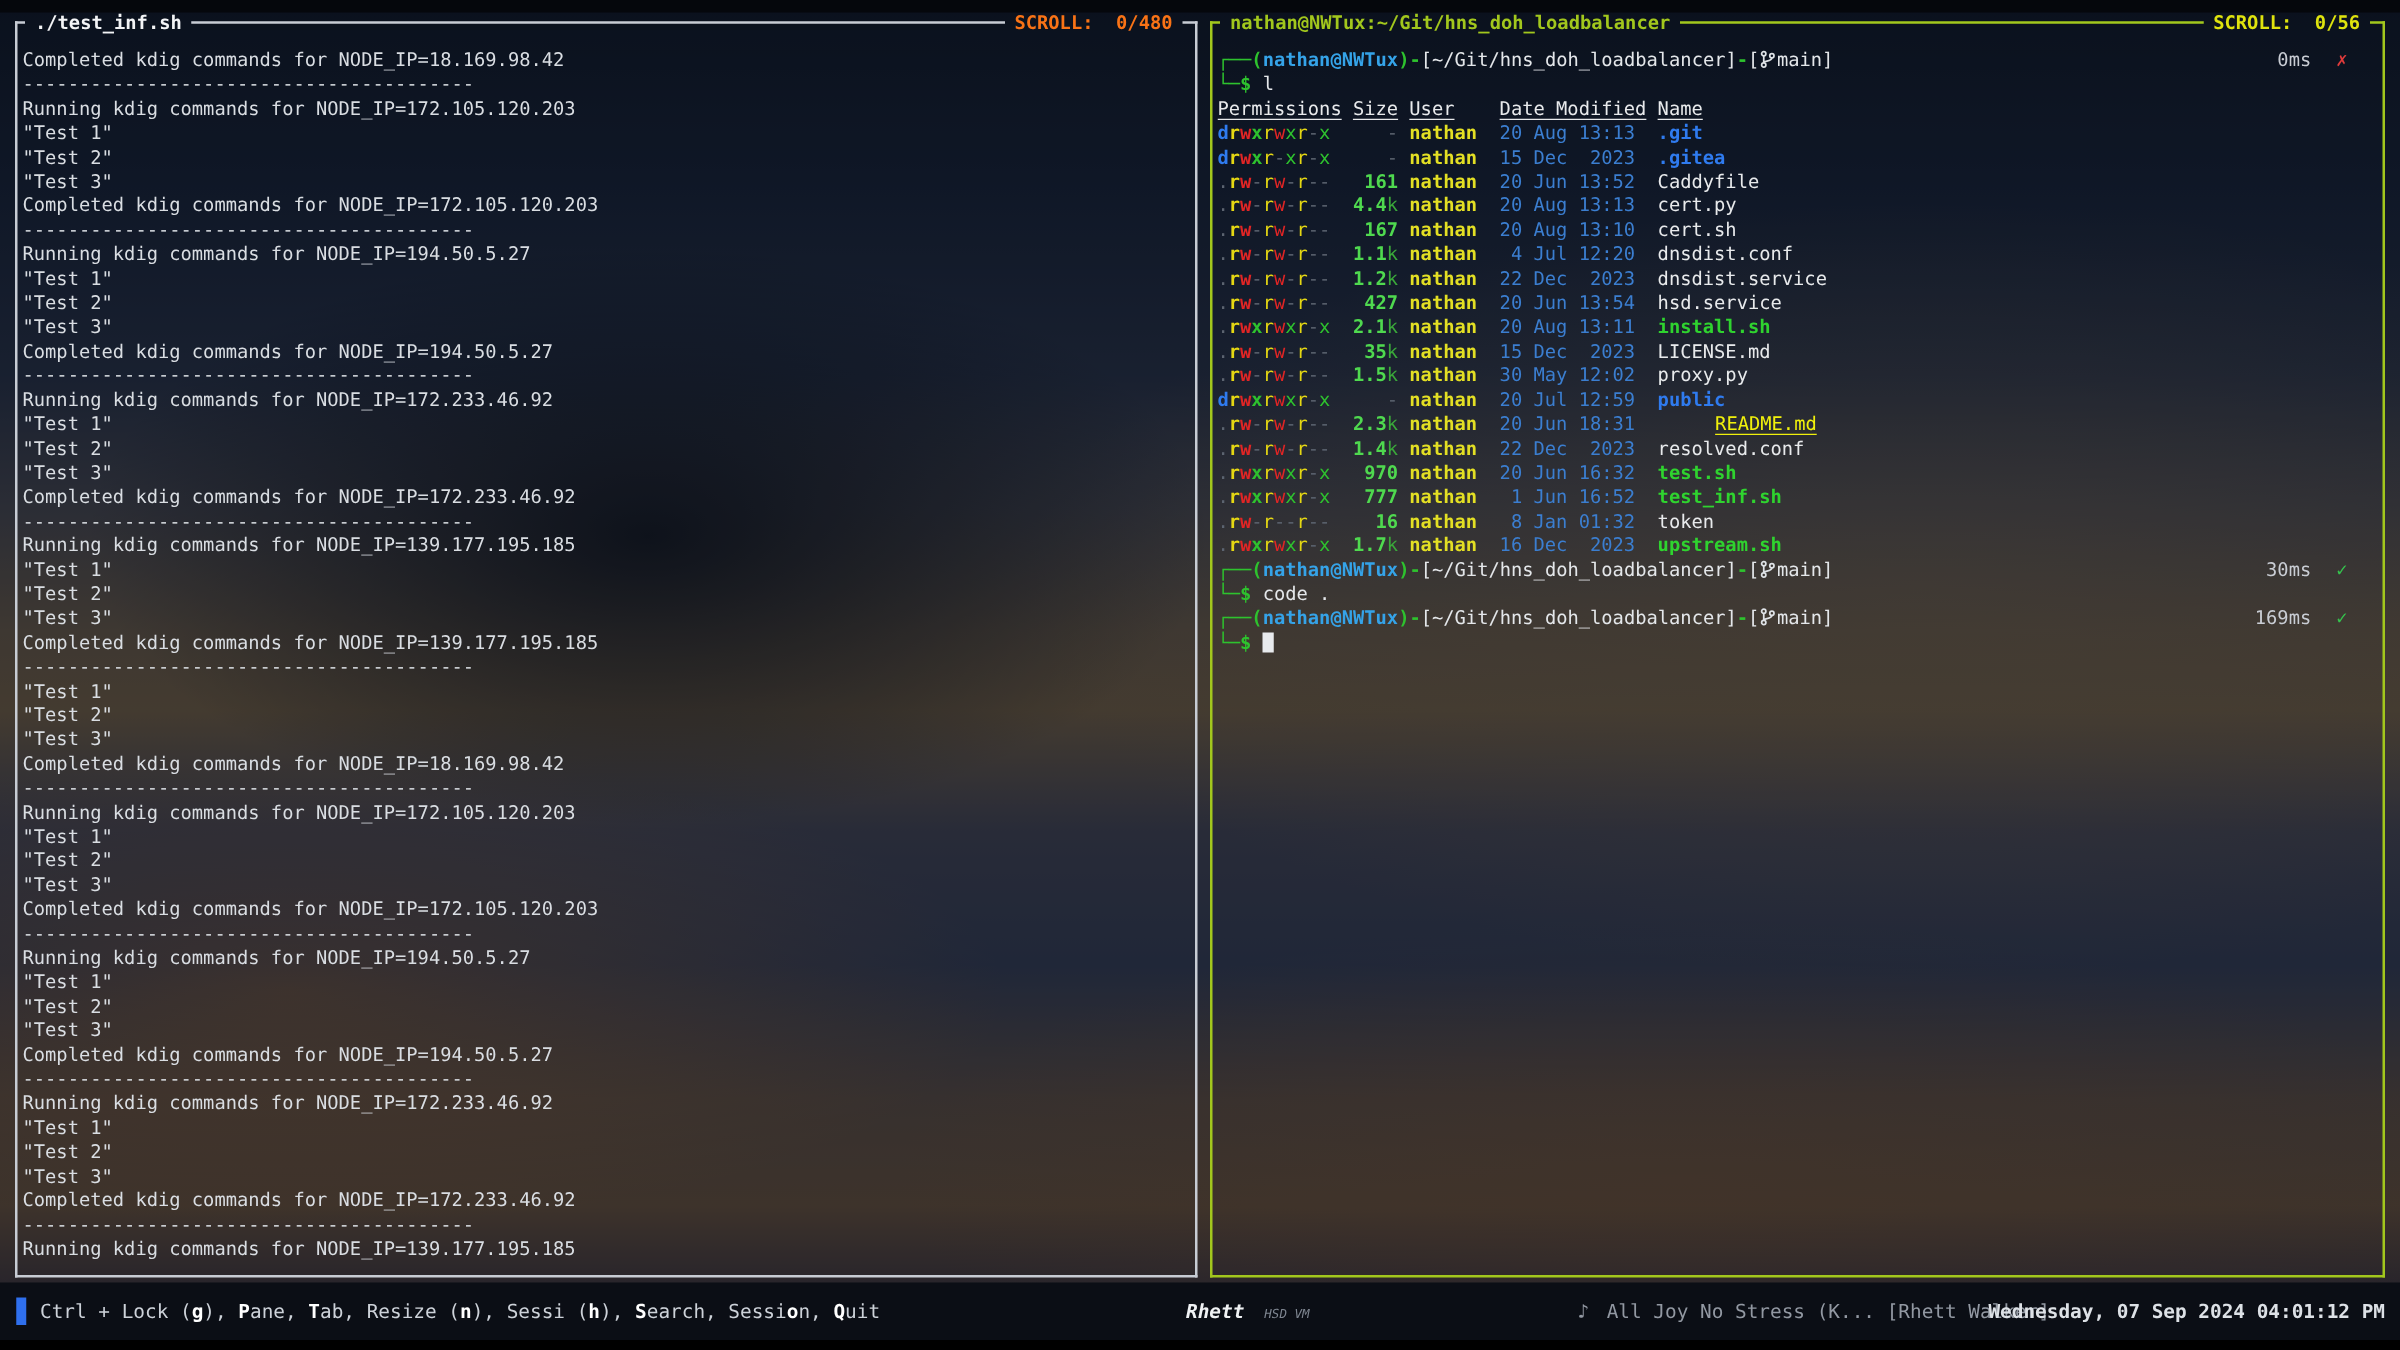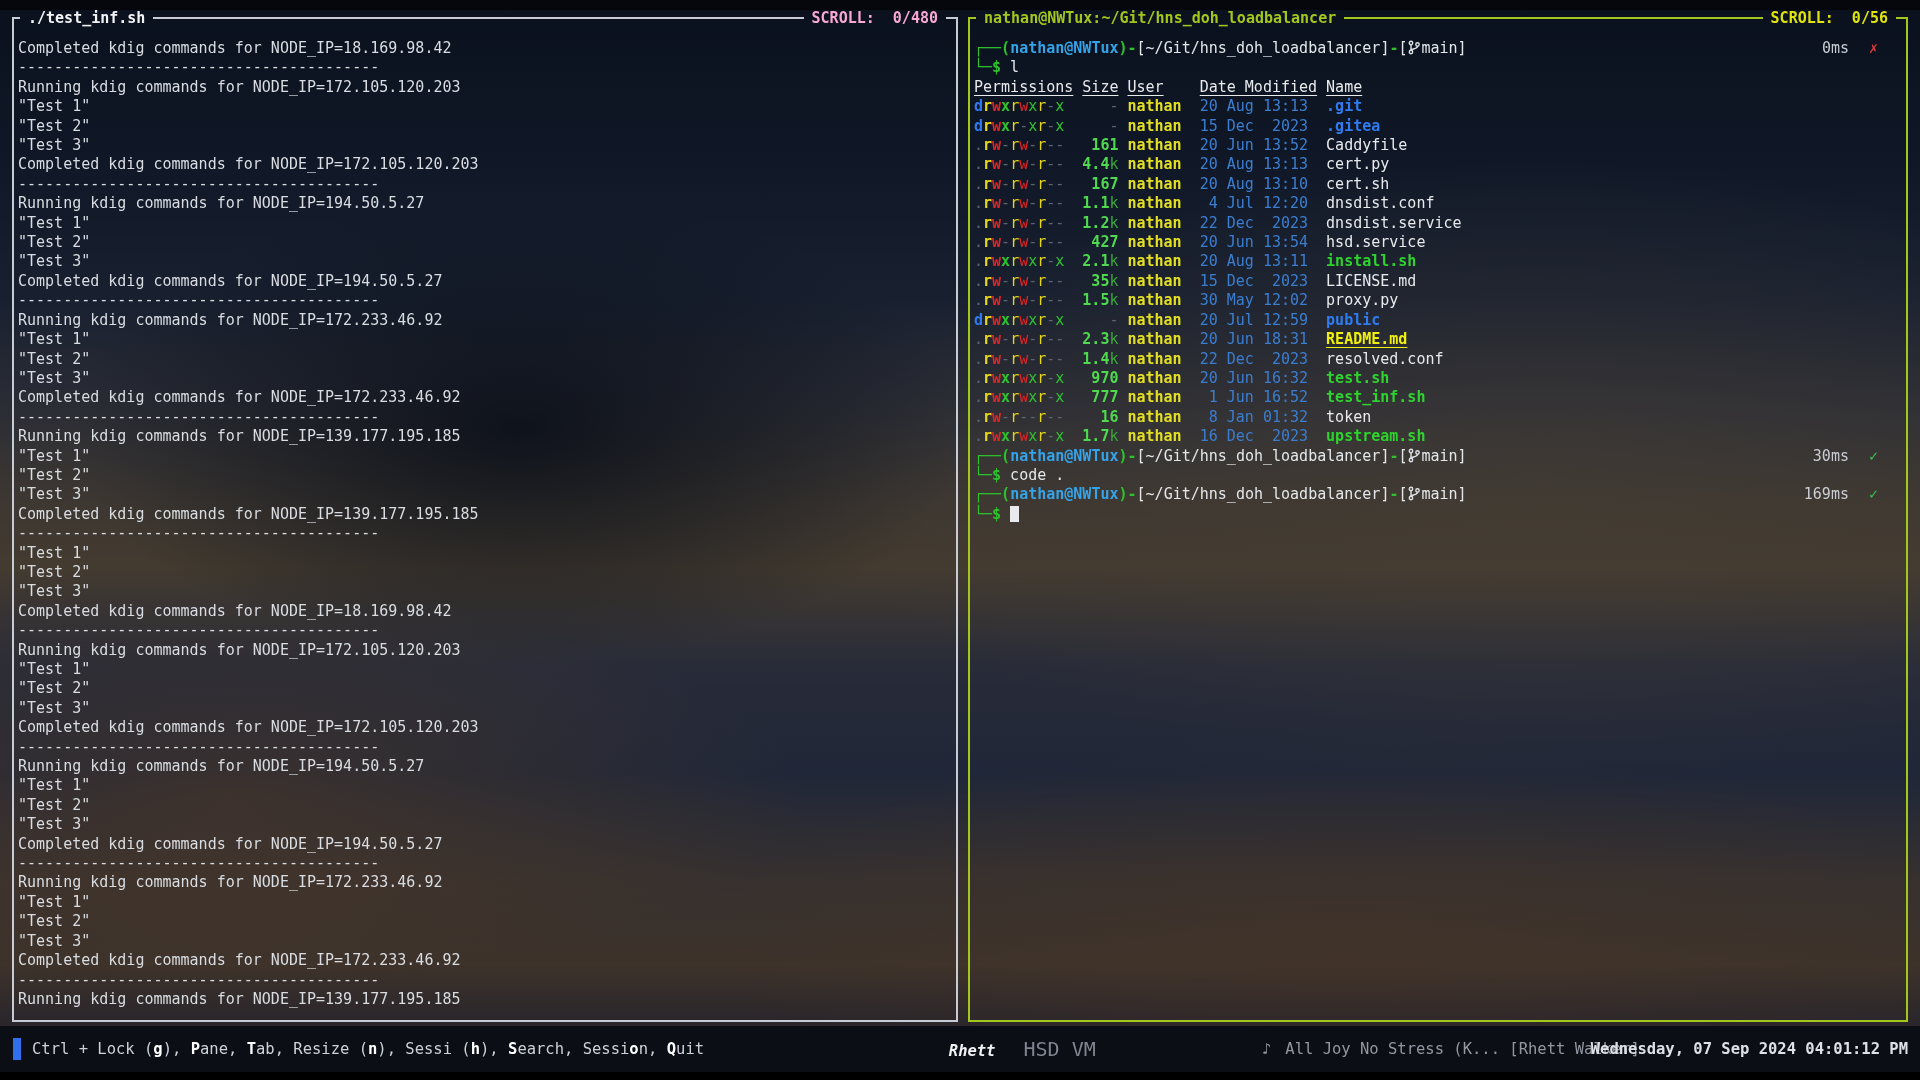--- a/index.html
+++ b/index.html
@@ -22,21 +22,21 @@
   .frame-top{position:absolute;top:0;left:0;right:0;height:20px;display:flex;align-items:center;}
   .hseg{height:2px;background:currentColor;}
   .w8{width:8px;flex:0 0 auto}.w12{width:12px;flex:0 0 auto}.grow{flex:1 1 auto}
   .frame-left{position:absolute;left:0;top:9px;bottom:0;width:2px;background:currentColor;}
   .frame-right{position:absolute;right:0;top:9px;bottom:0;width:2px;background:currentColor;}
   .frame-bottom{position:absolute;left:0;right:0;bottom:0;height:2px;background:currentColor;}
   .pane-title{padding:0 8px;font-size:15px;font-weight:bold;white-space:pre;}
   .pane-left .pane-title{color:#f3f4f6;}
   .pane-right .pane-title{color:var(--pane_border_active);}
   .pane-scroll{padding:0 8px;font-size:15px;font-weight:bold;white-space:pre;}
-  .pane-left .pane-scroll{color:#f9a8d4;}
+  .pane-left .pane-scroll{color:#f97316;}
   .pane-right .pane-scroll{color:var(--scroll_right);}
 
   .content{position:absolute;left:6px;right:6px;top:20px;bottom:4px;overflow:hidden;
     font-size:15px;line-height:19.4px;padding-top:11px;}
   .lline{color:var(--text);white-space:pre;}
 
   
   .pline{position:relative;white-space:pre;color:#e4e7ea;}
   .pf{color:var(--prompt_frame);font-weight:bold;}
   .puser{color:var(--prompt_user);font-weight:bold;}
@@ -61,31 +61,31 @@
   .p-x{color:var(--perm_exec);}
   .p-n{color:var(--perm_none);}
   .pb{font-weight:bold;}
   .s-num{color:var(--size_num);font-weight:bold;}
   .s-suf{color:var(--size_suf);}
   .fuser{color:var(--user);font-weight:bold;}
   .fdate{color:var(--date);}
   .n-dir{color:var(--name_dir);font-weight:bold;}
   .n-file{color:#e8eaec;}
   .n-exec{color:var(--name_exec);font-weight:bold;}
-  .n-readme{color:var(--name_highlight);font-weight:bold;text-decoration:underline;text-underline-offset:3px;}
+  .n-readme{color:var(--name_highlight);font-weight:normal;text-decoration:underline;text-underline-offset:3px;margin-left:46px;}
 
   
   .statusbar{position:absolute;left:0;right:0;bottom:0;height:46px;background:#0b0e15;}
   .sb-left{position:absolute;left:13px;top:50%;transform:translateY(-50%);display:flex;align-items:center;gap:11px;}
   .sb-indicator{width:8px;height:22px;background:var(--keybind_accent);}
   .sb-keys{color:#cdd2d9;font-size:15.5px;white-space:pre;}
   .sb-keys b{color:#ffffff;}
   .sb-host{position:absolute;left:891px;top:50%;transform:translateY(-50%);white-space:pre;}
   .sb-app{color:#f0f2f4;font-weight:bold;font-style:italic;font-size:15.5px;}
-  .sb-vm{color:#7e8590;font-size:20px;margin-left:28px;}
+  .sb-vm{color:#7e8590;font-size:10px;margin-left:16px;font-style:italic;}
   .sb-music{position:absolute;left:1206px;top:50%;transform:translateY(-50%);color:#9298a2;font-size:15.5px;white-space:pre;}
   .sb-music .note{margin-right:14px;}
   .sb-date{position:absolute;right:12px;top:50%;transform:translateY(-50%);color:#dde1e6;font-weight:bold;font-size:15.5px;white-space:pre;}
 </style>
 </head>
 <body>
 
 <div class="screen">
   <div class="wallpaper"></div>
   <div class="tint"></div>

